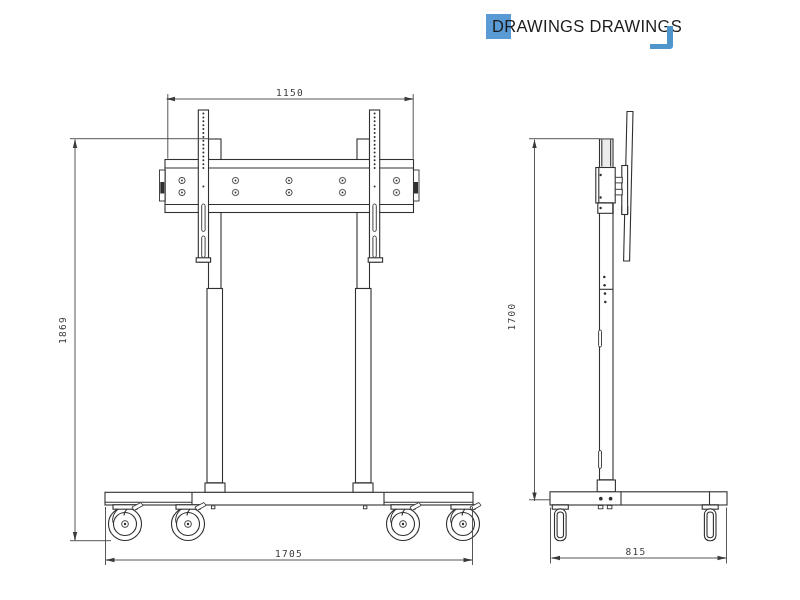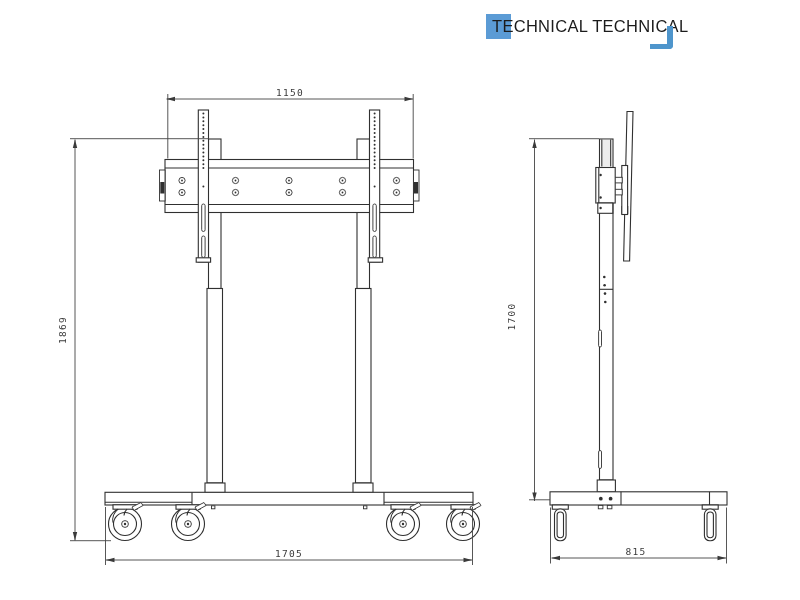--- a/index.html
+++ b/index.html
@@ -262,17 +262,17 @@
         <line x1="551.5" y1="558" x2="726" y2="558" class="dim"></line>
         <polygon points="551.5,558 560,555.8 560,560.2" class="arr"></polygon>
         <polygon points="726,558 717.5,555.8 717.5,560.2" class="arr"></polygon>
         <text x="636" y="554.5" class="dimtxt">815</text>
       </g>
     </g>
   </svg>
 
   <div class="title-block">
     <span class="accent-square"></span>
-    <span class="title-text">TECHNICAL TECHNICAL</span>
+    <span class="title-text">DRAWINGS DRAWINGS</span>
   </div>
   <div class="corner-bracket"></div>
 
 </div>
 
 </body></html>

